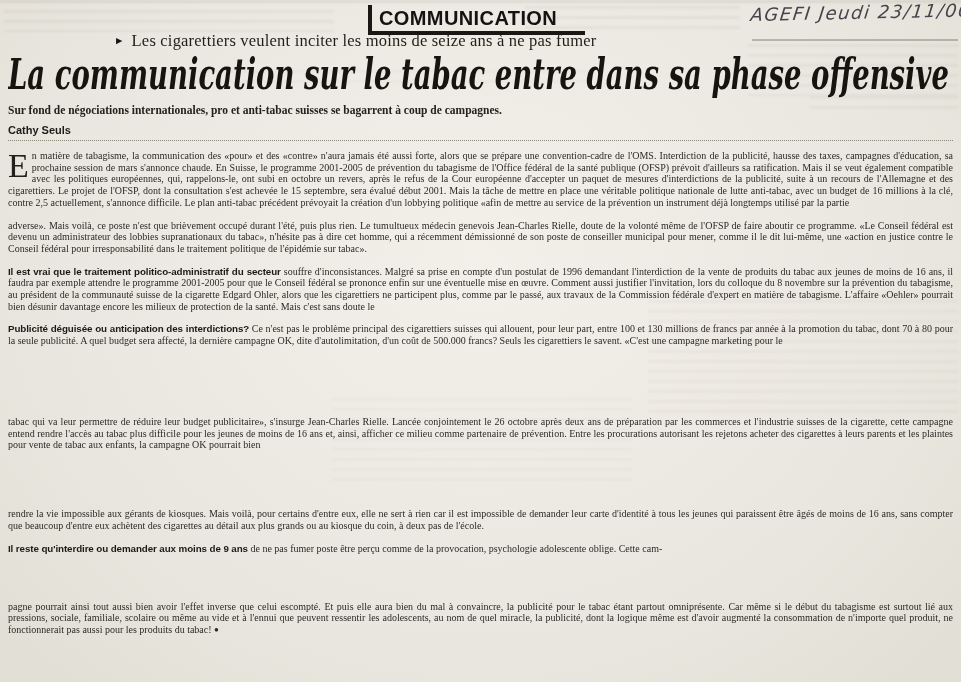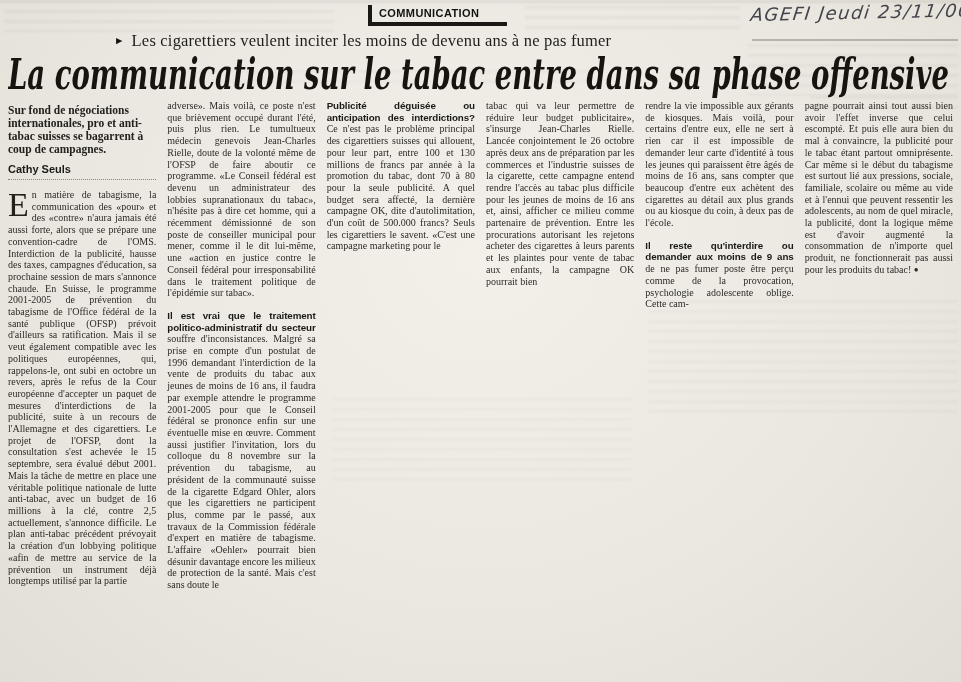--- a/index.html
+++ b/index.html
@@ -8,21 +8,21 @@
     background-color:#ebe8e1;
     background-image: radial-gradient(ellipse at 50% 38%, #f2f0e9 0%, #eae7e0 62%, #e1ded5 100%);
     font-family:"Liberation Serif", serif;
     color:#2a2824;
   }
 
   
   .section-box {
     position:absolute; left:368px; top:5px;
     font-family:"Liberation Sans", sans-serif; font-weight:bold;
-    font-size:11px; letter-spacing:.4px; color:#141311;
+    font-size:20px; letter-spacing:.4px; color:#141311;
     border-left:4px solid #191815; border-bottom:4px solid #191815;
     padding:3px 28px 3px 7px; line-height:1;
   }
   .handwriting {
     position:absolute; left:752px; top:4px; width:210px;
     font-family:"DejaVu Sans", sans-serif; font-style:italic;
     font-size:18px; letter-spacing:1.5px; color:#45434c;
     transform: skewX(-8deg) rotate(-1.2deg); transform-origin:left top;
     white-space:nowrap;
   }
@@ -33,21 +33,21 @@
   .kicker .arrow { font-size:10.5px; position:relative; top:-2px; margin-right:7px; color:#141311; }
   .headline-svg { position:absolute; left:8px; top:50px; }
   .headline-text {
     font-family:"DejaVu Serif", serif; font-style:italic; font-weight:700;
     font-size:42px; fill:#17140f;
   }
 
   
   .cols {
     position:absolute; left:8px; top:100px; width:945px; height:582px;
-    display:flex; gap:11px; overflow:hidden;
+    display:flex; gap:11px; overflow:hidden;flex-direction:column;
   }
   .col { flex:1 1 0; min-width:0; }
   .col p {
     margin:0; font-size:10px; line-height:11.7px; text-align:justify;
     hyphens:auto; -webkit-hyphens:auto; overflow-wrap:break-word;
     color:#2c2a26;
   }
   .col p + p { margin-top:11px; }
   .runin {
     font-family:"Liberation Sans", sans-serif; font-weight:700;
@@ -90,21 +90,21 @@
   <div class="ghost" style="left:90px;top:70px;width:500px;height:20px;opacity:.05"></div>
   <div class="ghost" style="left:810px;top:96px;width:148px;height:14px;opacity:.10"></div>
   <div class="ghost" style="left:648px;top:300px;width:310px;height:120px;opacity:.07"></div>
   <div class="ghost" style="left:332px;top:398px;width:300px;height:90px;opacity:.05"></div>
   <div class="ghost-line" style="left:752px;top:39px;width:206px;height:2px;opacity:.55"></div>
 
   <div class="section-box">COMMUNICATION</div>
   <div class="handwriting">AGEFI  Jeudi 23/11/00</div>
 
   <div class="kicker">
-    <span class="arrow">►</span><span>Les cigarettiers veulent inciter les moins de devenu ans à ne pas fumer</span>
+    <span class="arrow">►</span><span>Les cigarettiers veulent inciter les moins de seize ans à ne pas fumer</span>
   </div>
 
   <svg class="headline-svg" width="945" height="50" viewBox="0 0 945 50">
     <text class="headline-text" x="0" y="39" textLength="941" lengthAdjust="spacingAndGlyphs">La communication sur le tabac entre dans sa phase offensive</text>
   </svg>
 
   <div class="cols">
 
     <section class="col">
       <div class="lede">Sur fond de négociations internationales, pro et anti-tabac suisses se bagarrent à coup de campagnes.</div>

